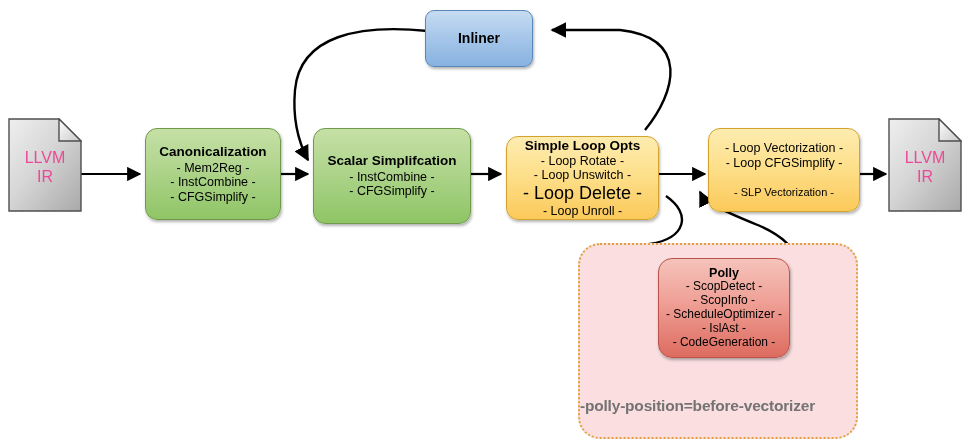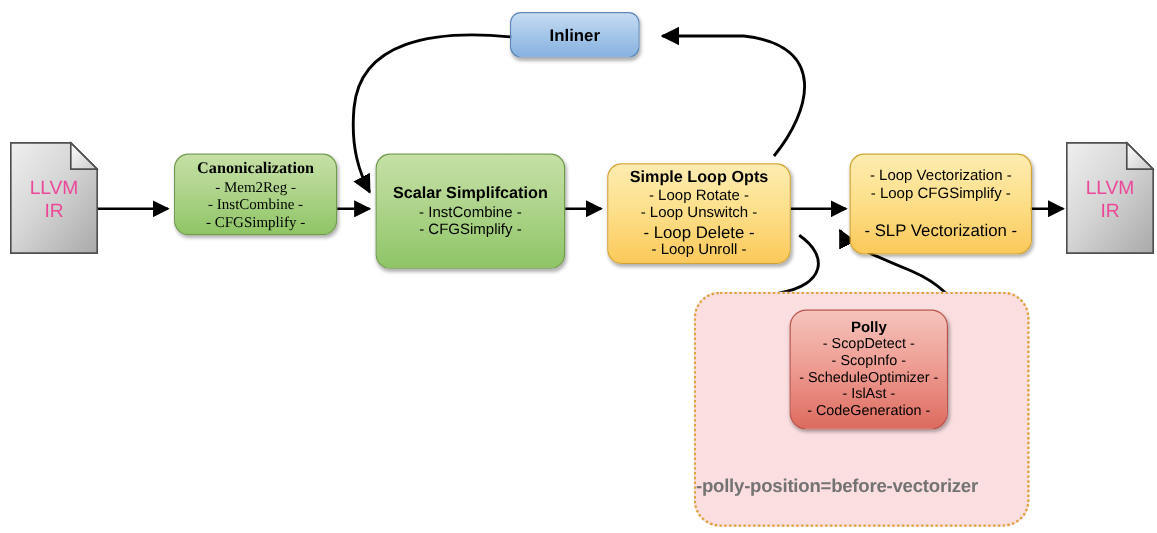--- a/index.html
+++ b/index.html
@@ -151,48 +151,48 @@
       </defs>
       <path d="M 1 1 L 51 1 L 73 23 L 73 93 L 1 93 Z" fill="url(#docgrad1)" stroke="#4f4f4f" stroke-width="1.4"></path>
       <path d="M 51 1 L 51 23 L 73 23 Z" fill="url(#foldgrad1)" stroke="#4f4f4f" stroke-width="1.4"></path>
     </svg>
     <div class="doclabel" style="top:30px; font-size:16px;">
       <span>LLVM</span><br>
       <span>IR</span>
     </div>
   </div>
 
-  <div class="node green" style="left:145px; top:128px; width:136px; height:68px;font-family:Liberation Serif, serif;">
+  <div class="node green" style="left:145px; top:128px; width:136px; height:92px;">
     <div class="title" style="font-size:13.5px; margin-bottom:1px;">Canonicalization</div>
     <div class="line" style="font-size:12.5px;">- Mem2Reg -</div>
     <div class="line" style="font-size:12.5px;">- InstCombine -</div>
     <div class="line" style="font-size:12.5px;">- CFGSimplify -</div>
   </div>
 
   <div class="node green" style="left:313px; top:128px; width:158px; height:96px;">
     <div class="title" style="font-size:13.5px; margin-bottom:1px;">Scalar Simplifcation</div>
     <div class="line" style="font-size:12.5px;">- InstCombine -</div>
     <div class="line" style="font-size:12.5px;">- CFGSimplify -</div>
   </div>
 
   <div class="node yellow" style="left:506px; top:136px; width:153px; height:84px;">
     <div class="title" style="font-size:13.5px; margin-bottom:0px;">Simple Loop Opts</div>
     <div class="line" style="font-size:12.5px;">- Loop Rotate -</div>
     <div class="line" style="font-size:12.5px;">- Loop Unswitch -</div>
-    <div class="line" style="font-size:14px;text-align:right;">- Loop Delete -</div>
+    <div class="line" style="font-size:18px;text-align:right;">- Loop Delete -</div>
     <div class="line" style="font-size:12.5px;">- Loop Unroll -</div>
   </div>
 
   <div class="node yellow" style="left:708px; top:128px; width:152px; height:84px;">
     <div class="line" style="font-size:12.5px;">- Loop Vectorization -</div>
     <div class="line" style="font-size:12.5px;">- Loop CFGSimplify -</div>
-    <div class="line" style="font-size:14px;margin-top:16px;">- SLP Vectorization -</div>
-  </div>
-
-  <div class="node blue" style="left:425px; top:10px; width:108px; height:38px;">
+    <div class="line" style="font-size:11px;margin-top:16px;">- SLP Vectorization -</div>
+  </div>
+
+  <div class="node blue" style="left:425px; top:10px; width:108px; height:57px;">
     <div class="title" style="font-size:14px;">Inliner</div>
   </div>
 
   <div class="node red" style="left:658px; top:258px; width:132px; height:100px;">
     <div class="title" style="font-size:12.5px; margin-bottom:0px;">Polly</div>
     <div class="line" style="font-size:12px;">- ScopDetect -</div>
     <div class="line" style="font-size:12px;">- ScopInfo -</div>
     <div class="line" style="font-size:12px;">- ScheduleOptimizer -</div>
     <div class="line" style="font-size:12px;">- IslAst -</div>
     <div class="line" style="font-size:12px;">- CodeGeneration -</div>

